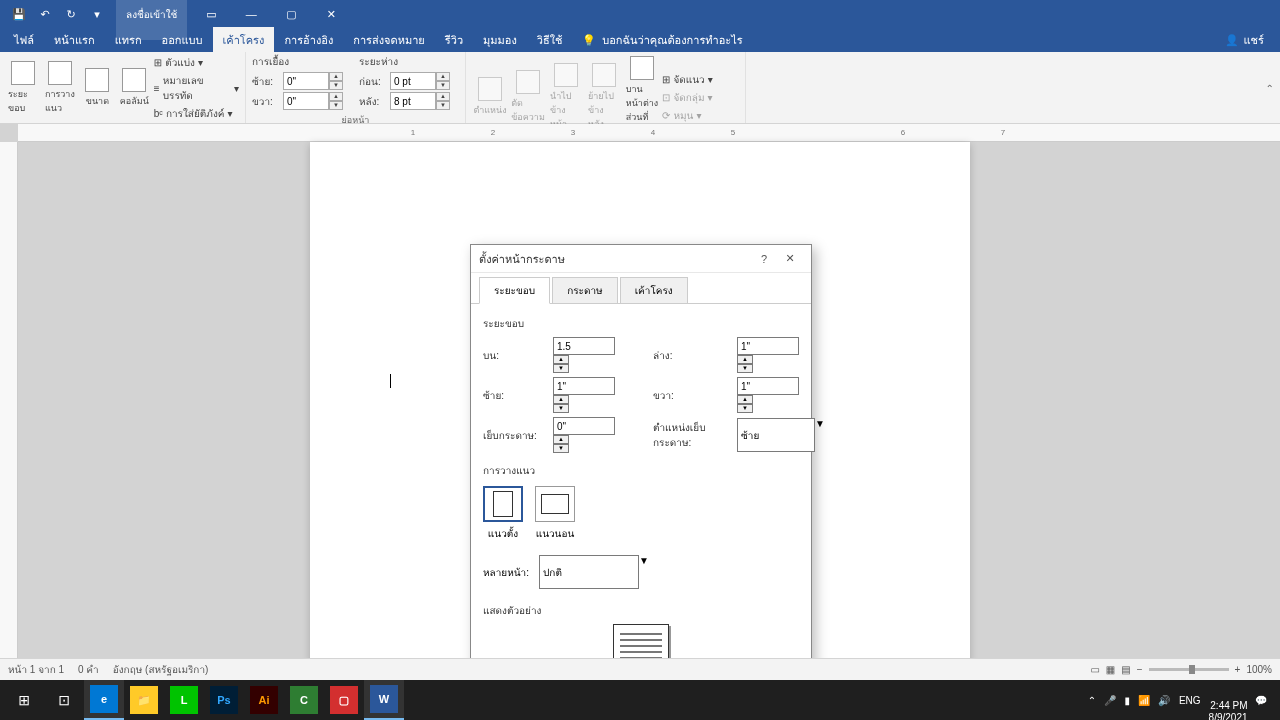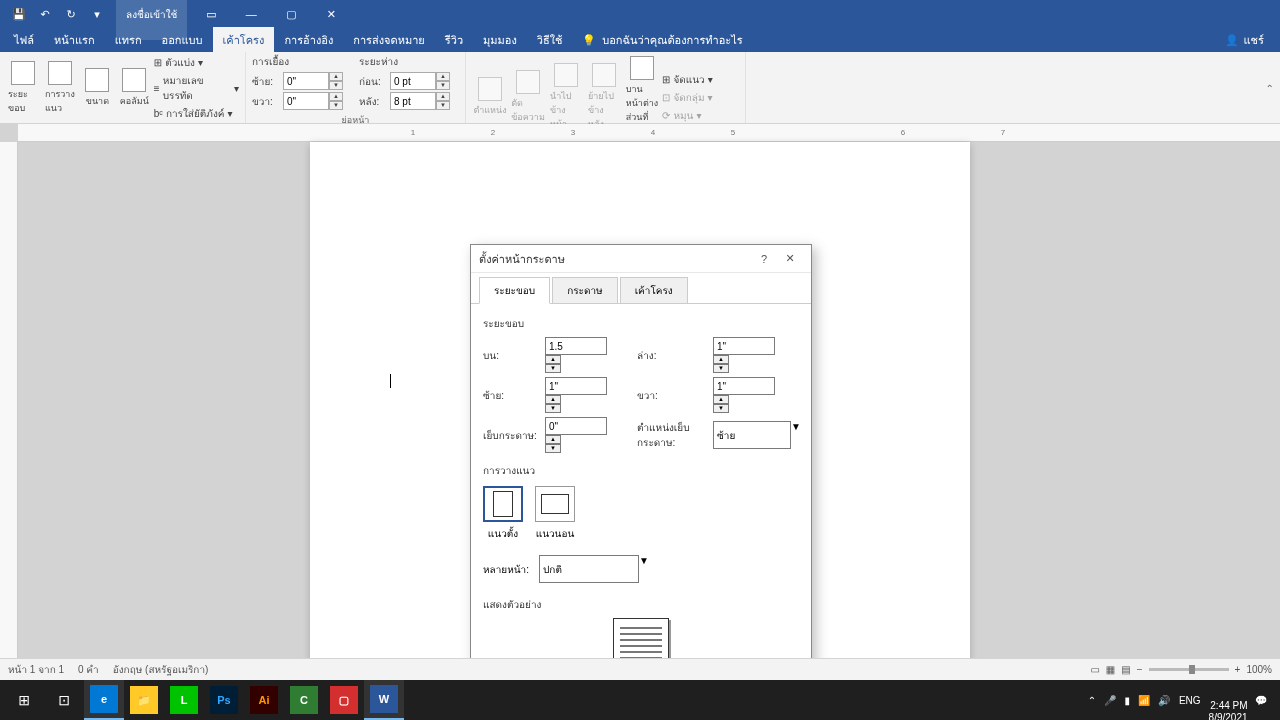--- a/index.html
+++ b/index.html
@@ -48,28 +48,28 @@
 
 .dialog { position: absolute; left: 470px; top: 120px; width: 342px; background: #fff; border: 1px solid #888; box-shadow: 4px 4px 12px rgba(0,0,0,0.25); font-size: 11px; }
 .dlg-title { height: 28px; display: flex; align-items: center; padding: 0 8px; border-bottom: 1px solid #e8e8e8; }
 .dlg-title .t { flex: 1; color: #333; }
 .dlg-title .ctl { width: 26px; text-align: center; color: #555; cursor: pointer; }
 .dlg-tabs { display: flex; border-bottom: 1px solid #ccc; padding: 4px 8px 0; gap: 2px; }
 .dlg-tab { padding: 5px 14px; border: 1px solid #ccc; border-bottom: none; background: #f0f0f0; font-size: 10px; cursor: pointer; }
 .dlg-tab.active { background: #fff; border-bottom: 1px solid #fff; margin-bottom: -1px; }
 .dlg-body { padding: 8px 12px; }
 .sect { font-size: 10px; color: #333; margin: 4px 0 6px; }
-.grid2 { display: grid; grid-template-columns: 56px 86px 70px 86px; gap: 4px 6px; align-items: center; font-size: 10px; }
+.grid2 { display: grid; grid-template-columns: 56px 86px 70px 86px; gap: 4px 14px; align-items: center; font-size: 10px; }
 .grid2 .lbl { color: #333; }
 .spin2 { display: flex; flex-direction: column; }
 .spin2 input { width: 62px; height: 18px; border: 1px solid #7a7a7a; font-size: 10px; padding: 0 3px; }
 .spin2 .sp { display: flex; flex-direction: column; }
 .spin2 .sp span { width: 16px; height: 9px; border: 1px solid #7a7a7a; background: #f0f0f0; font-size: 6px; line-height: 7px; text-align: center; }
 .combo { display: flex; }
-.combo select, .combo input { width: 78px; height: 28px; border: 1px solid #7a7a7a; font-size: 10px; padding: 0 3px; }
+.combo select, .combo input { width: 78px; height: 34px; border: 1px solid #7a7a7a; font-size: 10px; padding: 0 3px; }
 .orient-row { display: flex; gap: 12px; margin: 8px 0 14px; }
 .orient-btn { display: flex; flex-direction: column; align-items: center; font-size: 10px; gap: 4px; cursor: pointer; }
 .orient-icon { width: 40px; height: 36px; border: 1px solid #999; background: #fff; display: flex; align-items: center; justify-content: center; }
 .orient-btn.selected .orient-icon { border: 2px solid #2b579a; }
 .orient-icon.portrait::after { content: ""; width: 18px; height: 24px; border: 1px solid #333; display: block; }
 .orient-icon.landscape::after { content: ""; width: 26px; height: 18px; border: 1px solid #333; display: block; }
 .preview-box { width: 56px; height: 76px; border: 1px solid #333; box-shadow: 2px 2px 0 #999; margin: 6px auto 12px; padding: 8px 6px; }
 .preview-box .ln { height: 2px; background: #777; margin-bottom: 4px; }
 
 

